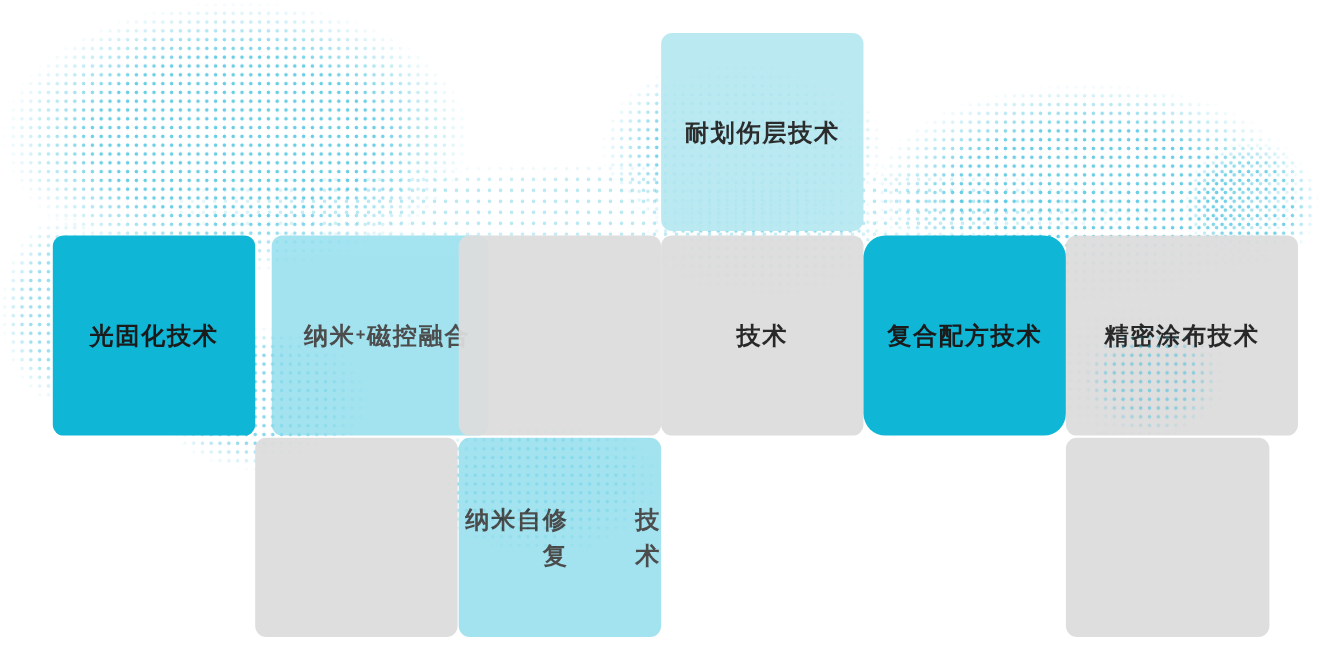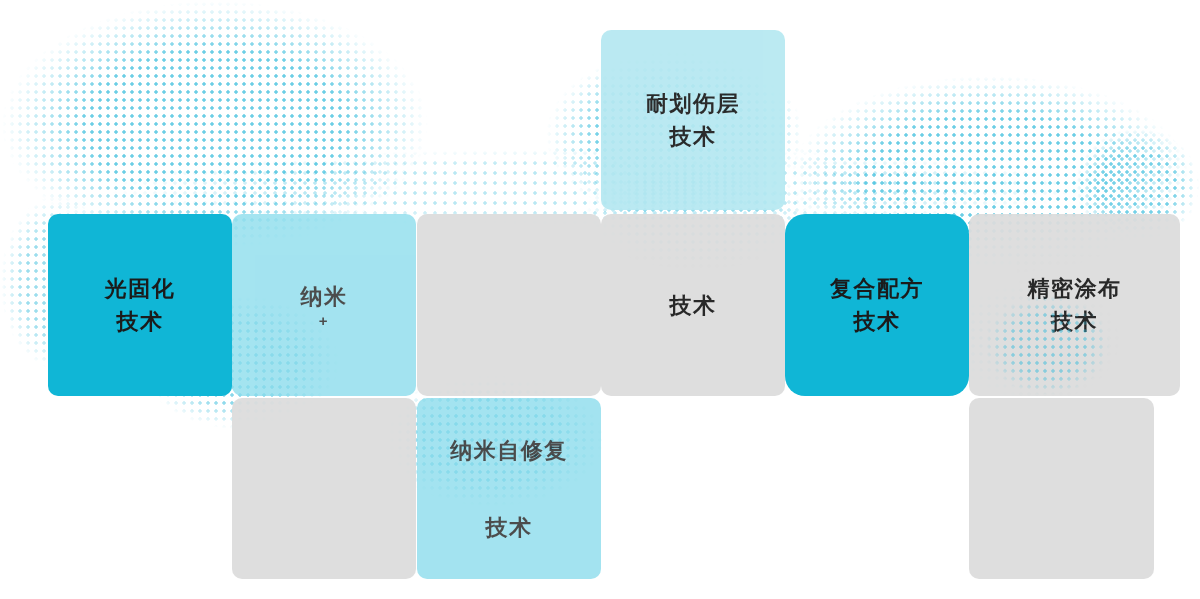--- a/index.html
+++ b/index.html
@@ -23,39 +23,39 @@
   .d7{left:380px;top:372px;width:225px;height:135px;opacity:.65;}
   .d8{left:945px;top:278px;width:175px;height:125px;opacity:.55;}
   .d9{left:0;top:195px;width:115px;height:175px;opacity:.5;}
   .d10{left:585px;top:158px;width:225px;height:112px;opacity:.55;}
   
   .d11{left:985px;top:295px;width:125px;height:100px;opacity:.5;z-index:2;}
 
   
   .tile{
     position:absolute;z-index:1;width:184px;height:182px;border-radius:10px;
-    display:flex;flex-direction:column;align-items:center;justify-content:center;
+    display:flex;flex-direction:row;align-items:center;justify-content:center;
     text-align:right;
   }
   .tile .line{
     display:block;color:var(--text,#1b1b1b);font-weight:700;font-size:22px;
     line-height:1.5;letter-spacing:1.5px;
   }
   .tile .line.plus{font-size:15px;line-height:1.1;}
   .tile .line:empty{display:none;}
 
   .v-bright{background:var(--tile-bright,#10b6d6);}
   .v-light{background:var(--tile-light,#b5e8f1);opacity:.92;}
   .v-medium{background:var(--tile-medium,#8adcec);opacity:.78;}
   .v-gray{background:var(--tile-gray,#dcdcdc);opacity:.94;}
 
   
   .pos-top {left:601px;top:30px;height:180px;}
   .pos-m1  {left:48px; top:214px;}
-  .pos-m2  {left:232px;top:214px;}
+  .pos-m2  {left:247px;top:214px;padding-left:13px;}
   .pos-m3  {left:417px;top:214px;}
   .pos-m4  {left:601px;top:214px;}
   .pos-m5  {left:785px;top:214px;border-radius:20px;}
   .pos-m6  {left:969px;top:214px;width:211px;}
   .pos-b1  {left:232px;top:398px;height:181px;}
   .pos-b2  {left:417px;top:398px;height:181px;gap:44px;}
   .pos-b3  {left:969px;top:398px;width:185px;height:181px;}
 </style>
 </head>
 <body>
@@ -80,20 +80,21 @@
   </div>
 
   <div class="tile v-bright pos-m1">
     <span class="line">光固化</span>
     <span class="line">技术</span>
   </div>
 
   <div class="tile v-medium pos-m2">
     <span class="line">纳米</span>
     <span class="line plus">+</span>
+    <span class="line">磁控融合</span>
   </div>
 
   <div class="tile v-gray pos-m3"></div>
 
   <div class="tile v-gray pos-m4">
     <span class="line">技术</span>
   </div>
 
   <div class="tile v-bright pos-m5">
     <span class="line">复合配方</span>

